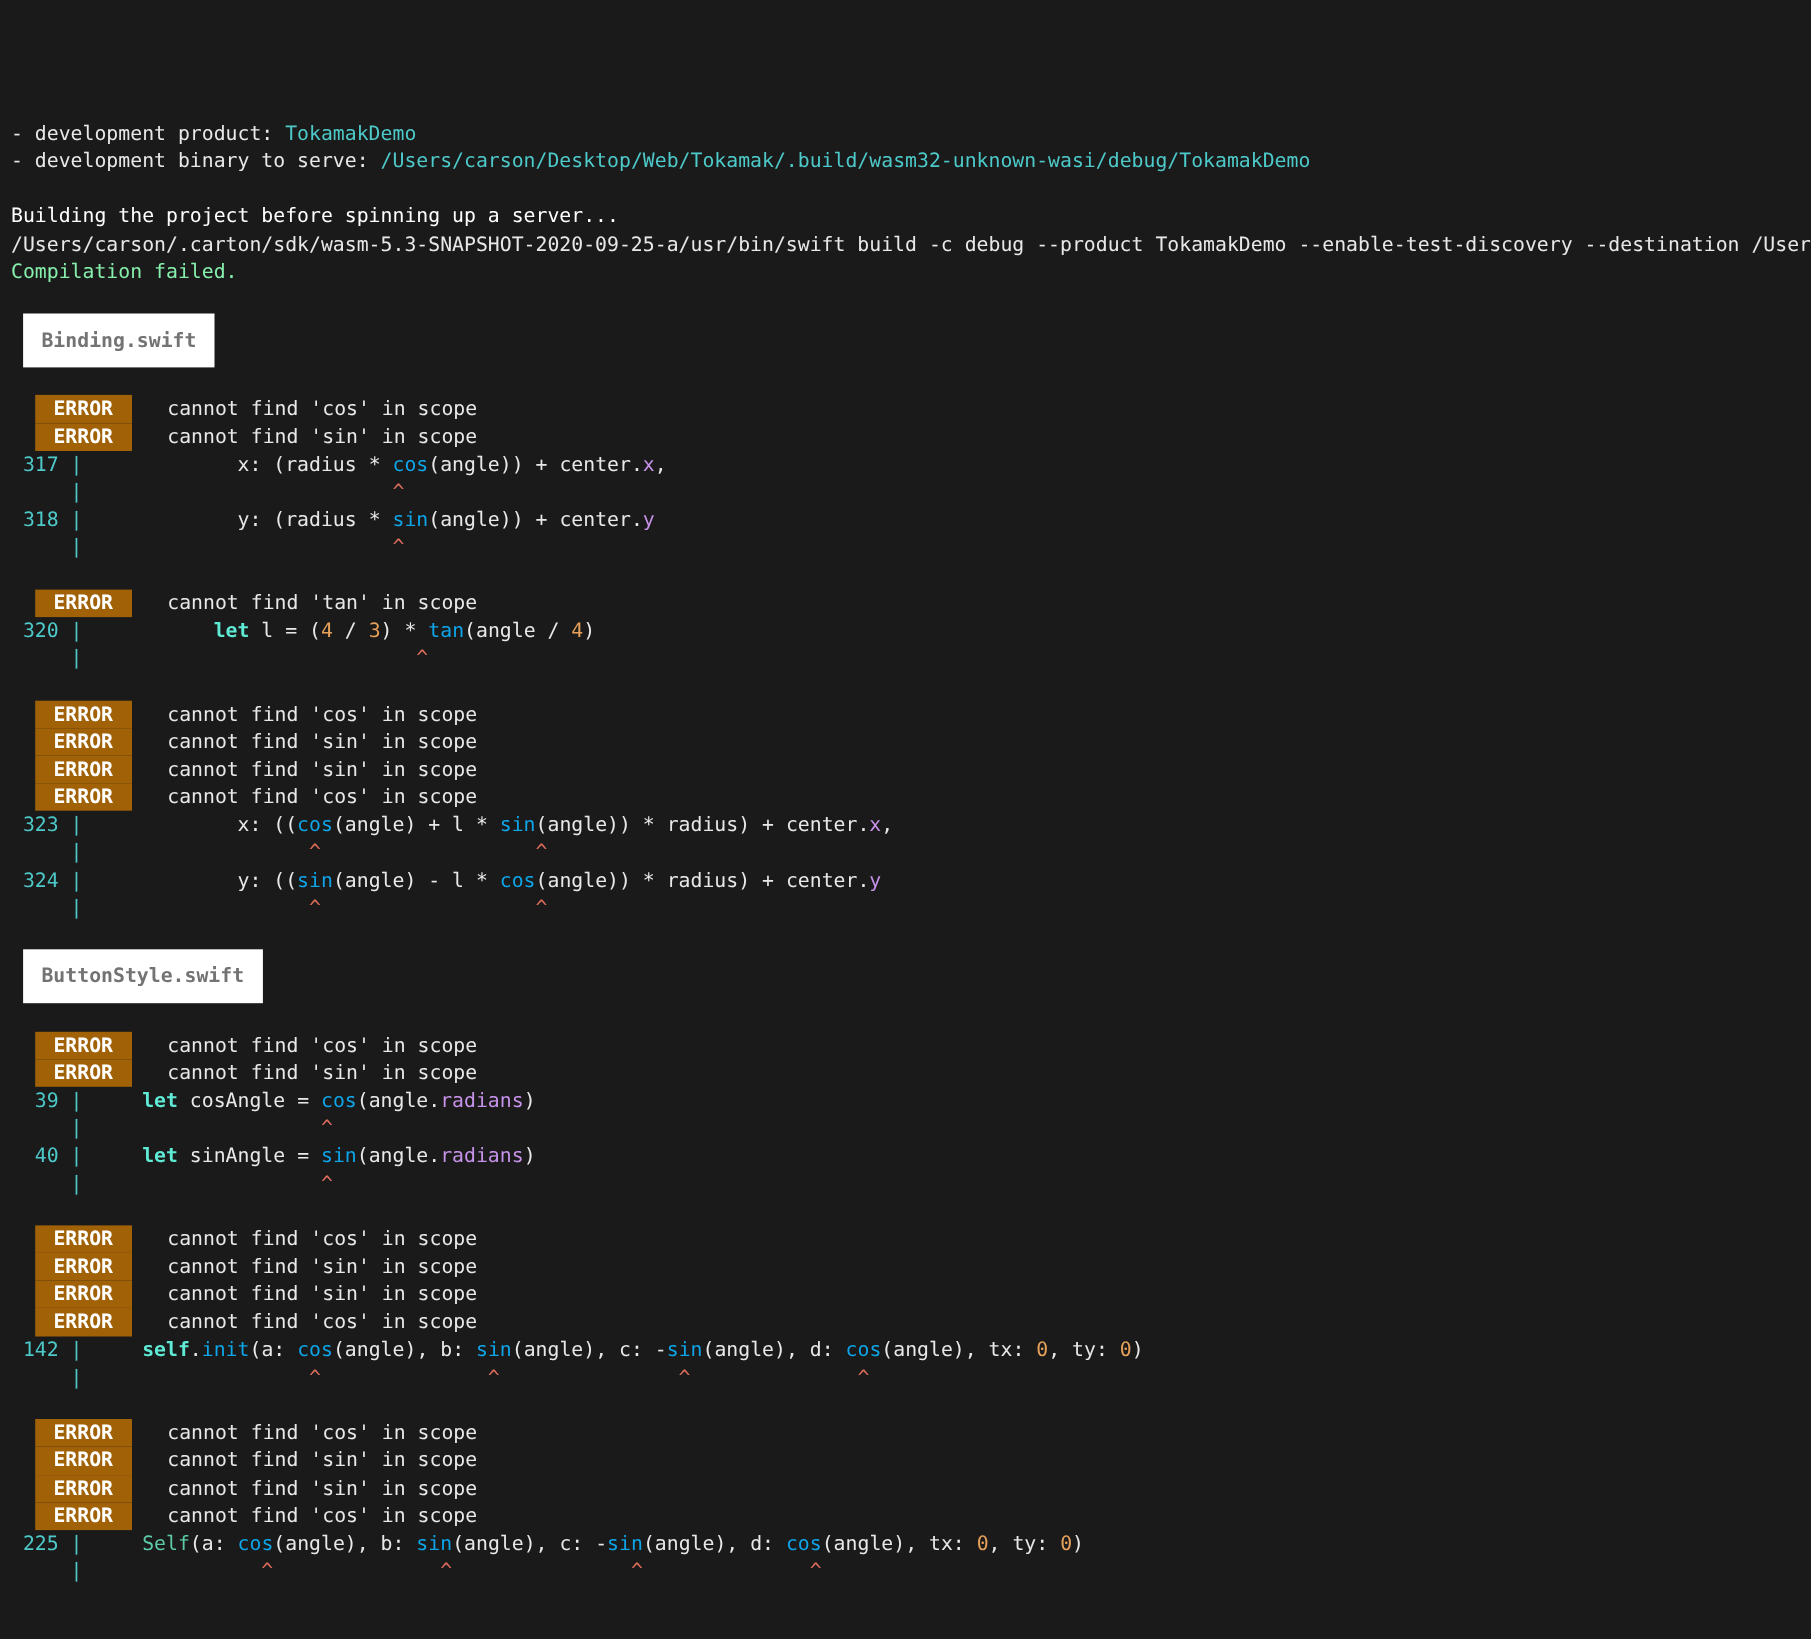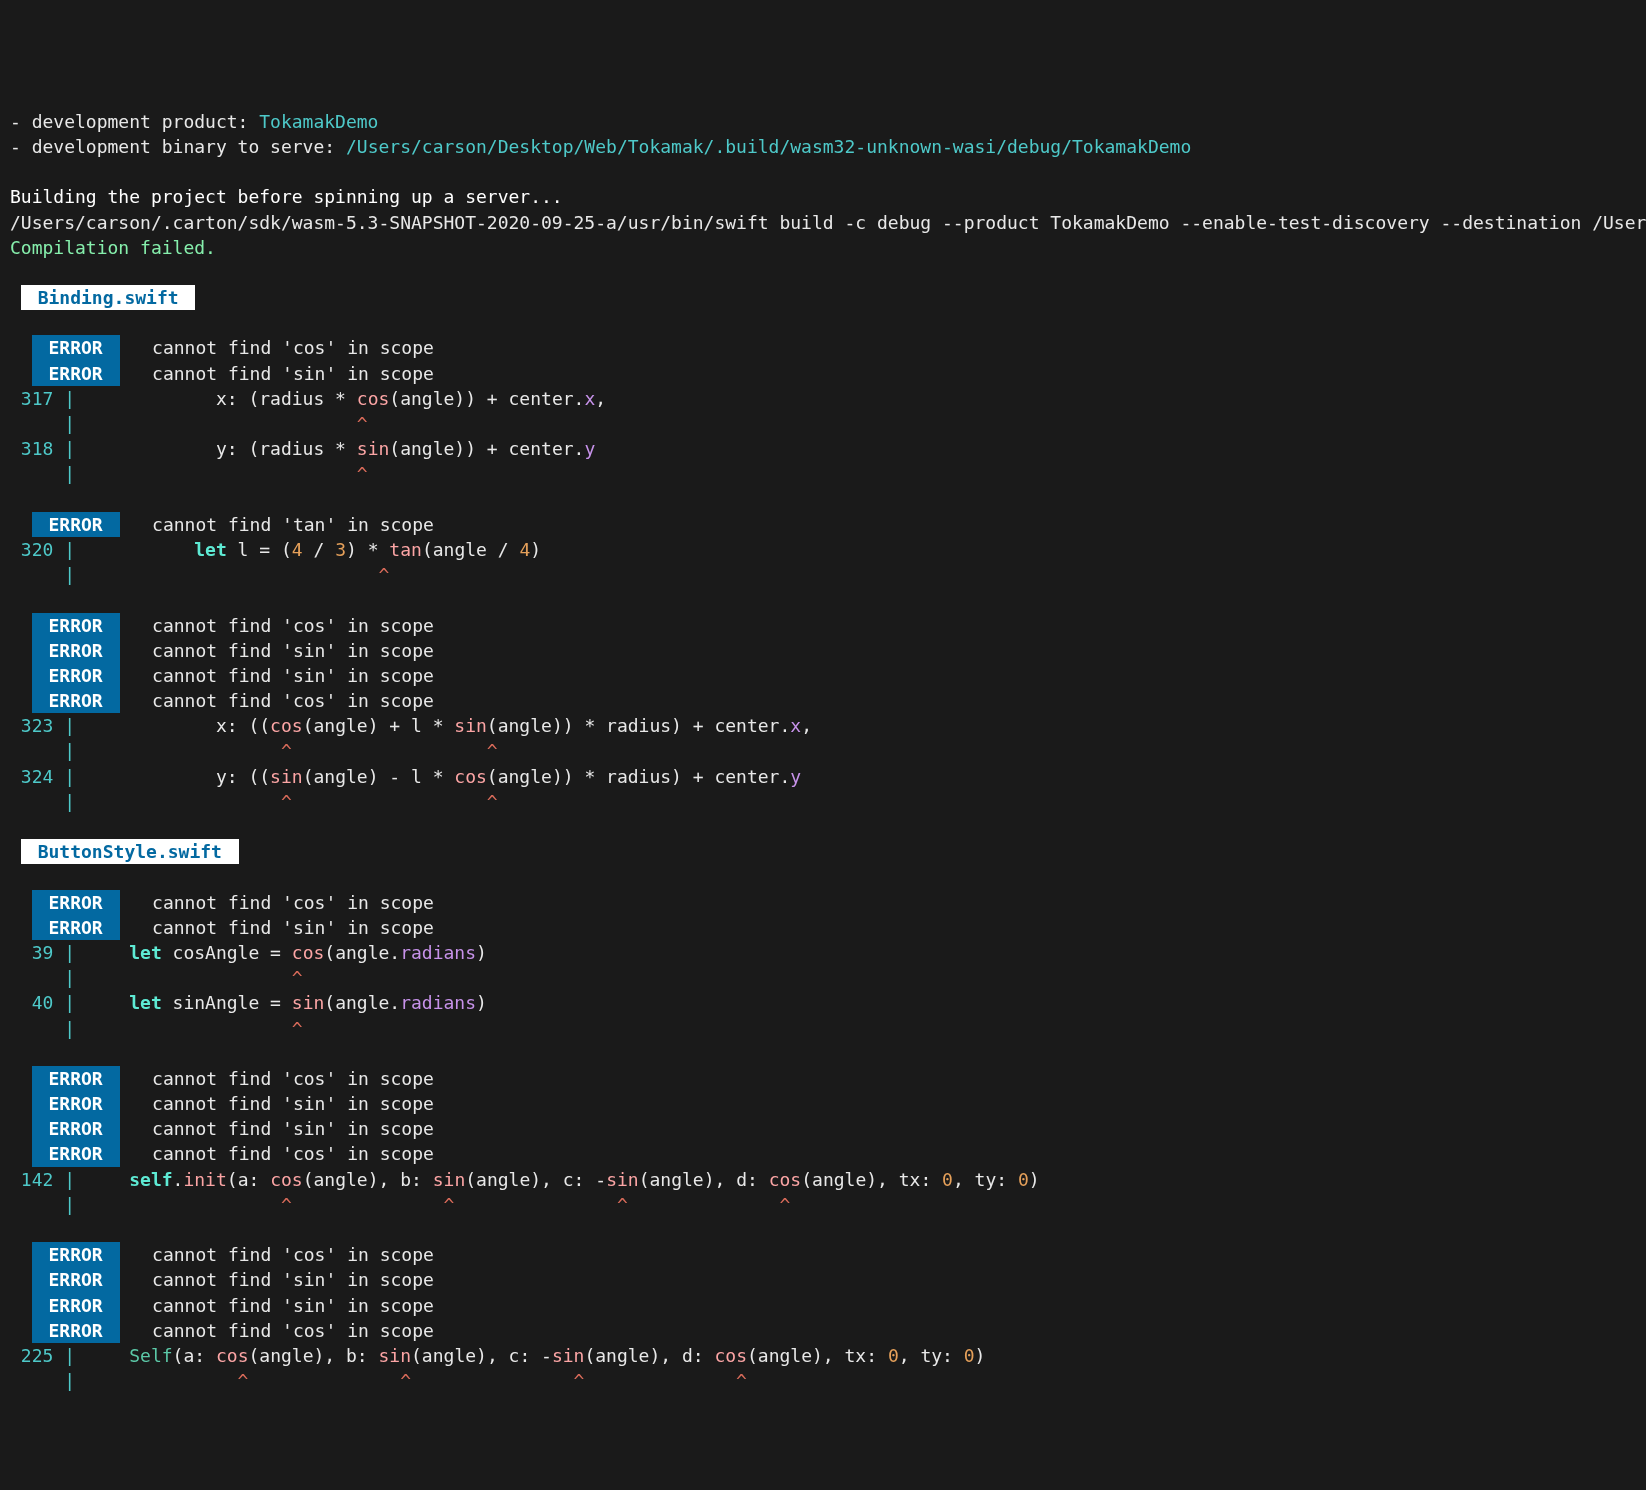--- a/index.html
+++ b/index.html
@@ -15,31 +15,31 @@
   .white { color: #e8e8e8; }
   .cyan { color: #4ec9c9; margin-top: 35px; }
   .yellow { color: #ffffff; }
   .red { color: #86efac; }
   .teal { color: #5cc9a8; }
   .linenum { color: #4ec9c9; margin-top: 22px; }
   .pipe { color: #4ec9c9; }
   .kw { color: #5eead4; font-weight: bold; }
   .num { color: #e5a05a; }
   .prop { color: #c792ea; }
-  .func { color: #fca5a5; }
+  .func { color: #0ea5e9; }
   .caret { color: #d96b5a; }
   .file-tag {
     background: #ffffff;
-    color: #0369a1;
+    color: #737373;
     font-weight: bold;
-    padding: 0 6px;
+    padding: 12px 6px;
     display: inline-block;
   }
   .error-tag {
-    background: #0369a1;
+    background: #a16207;
     color: #ffffff;
     font-weight: bold;
     padding: 0 6px;
     display: inline-block;
   }
   .line { display: block; }
 </style>
 </head>
 <body>
 

